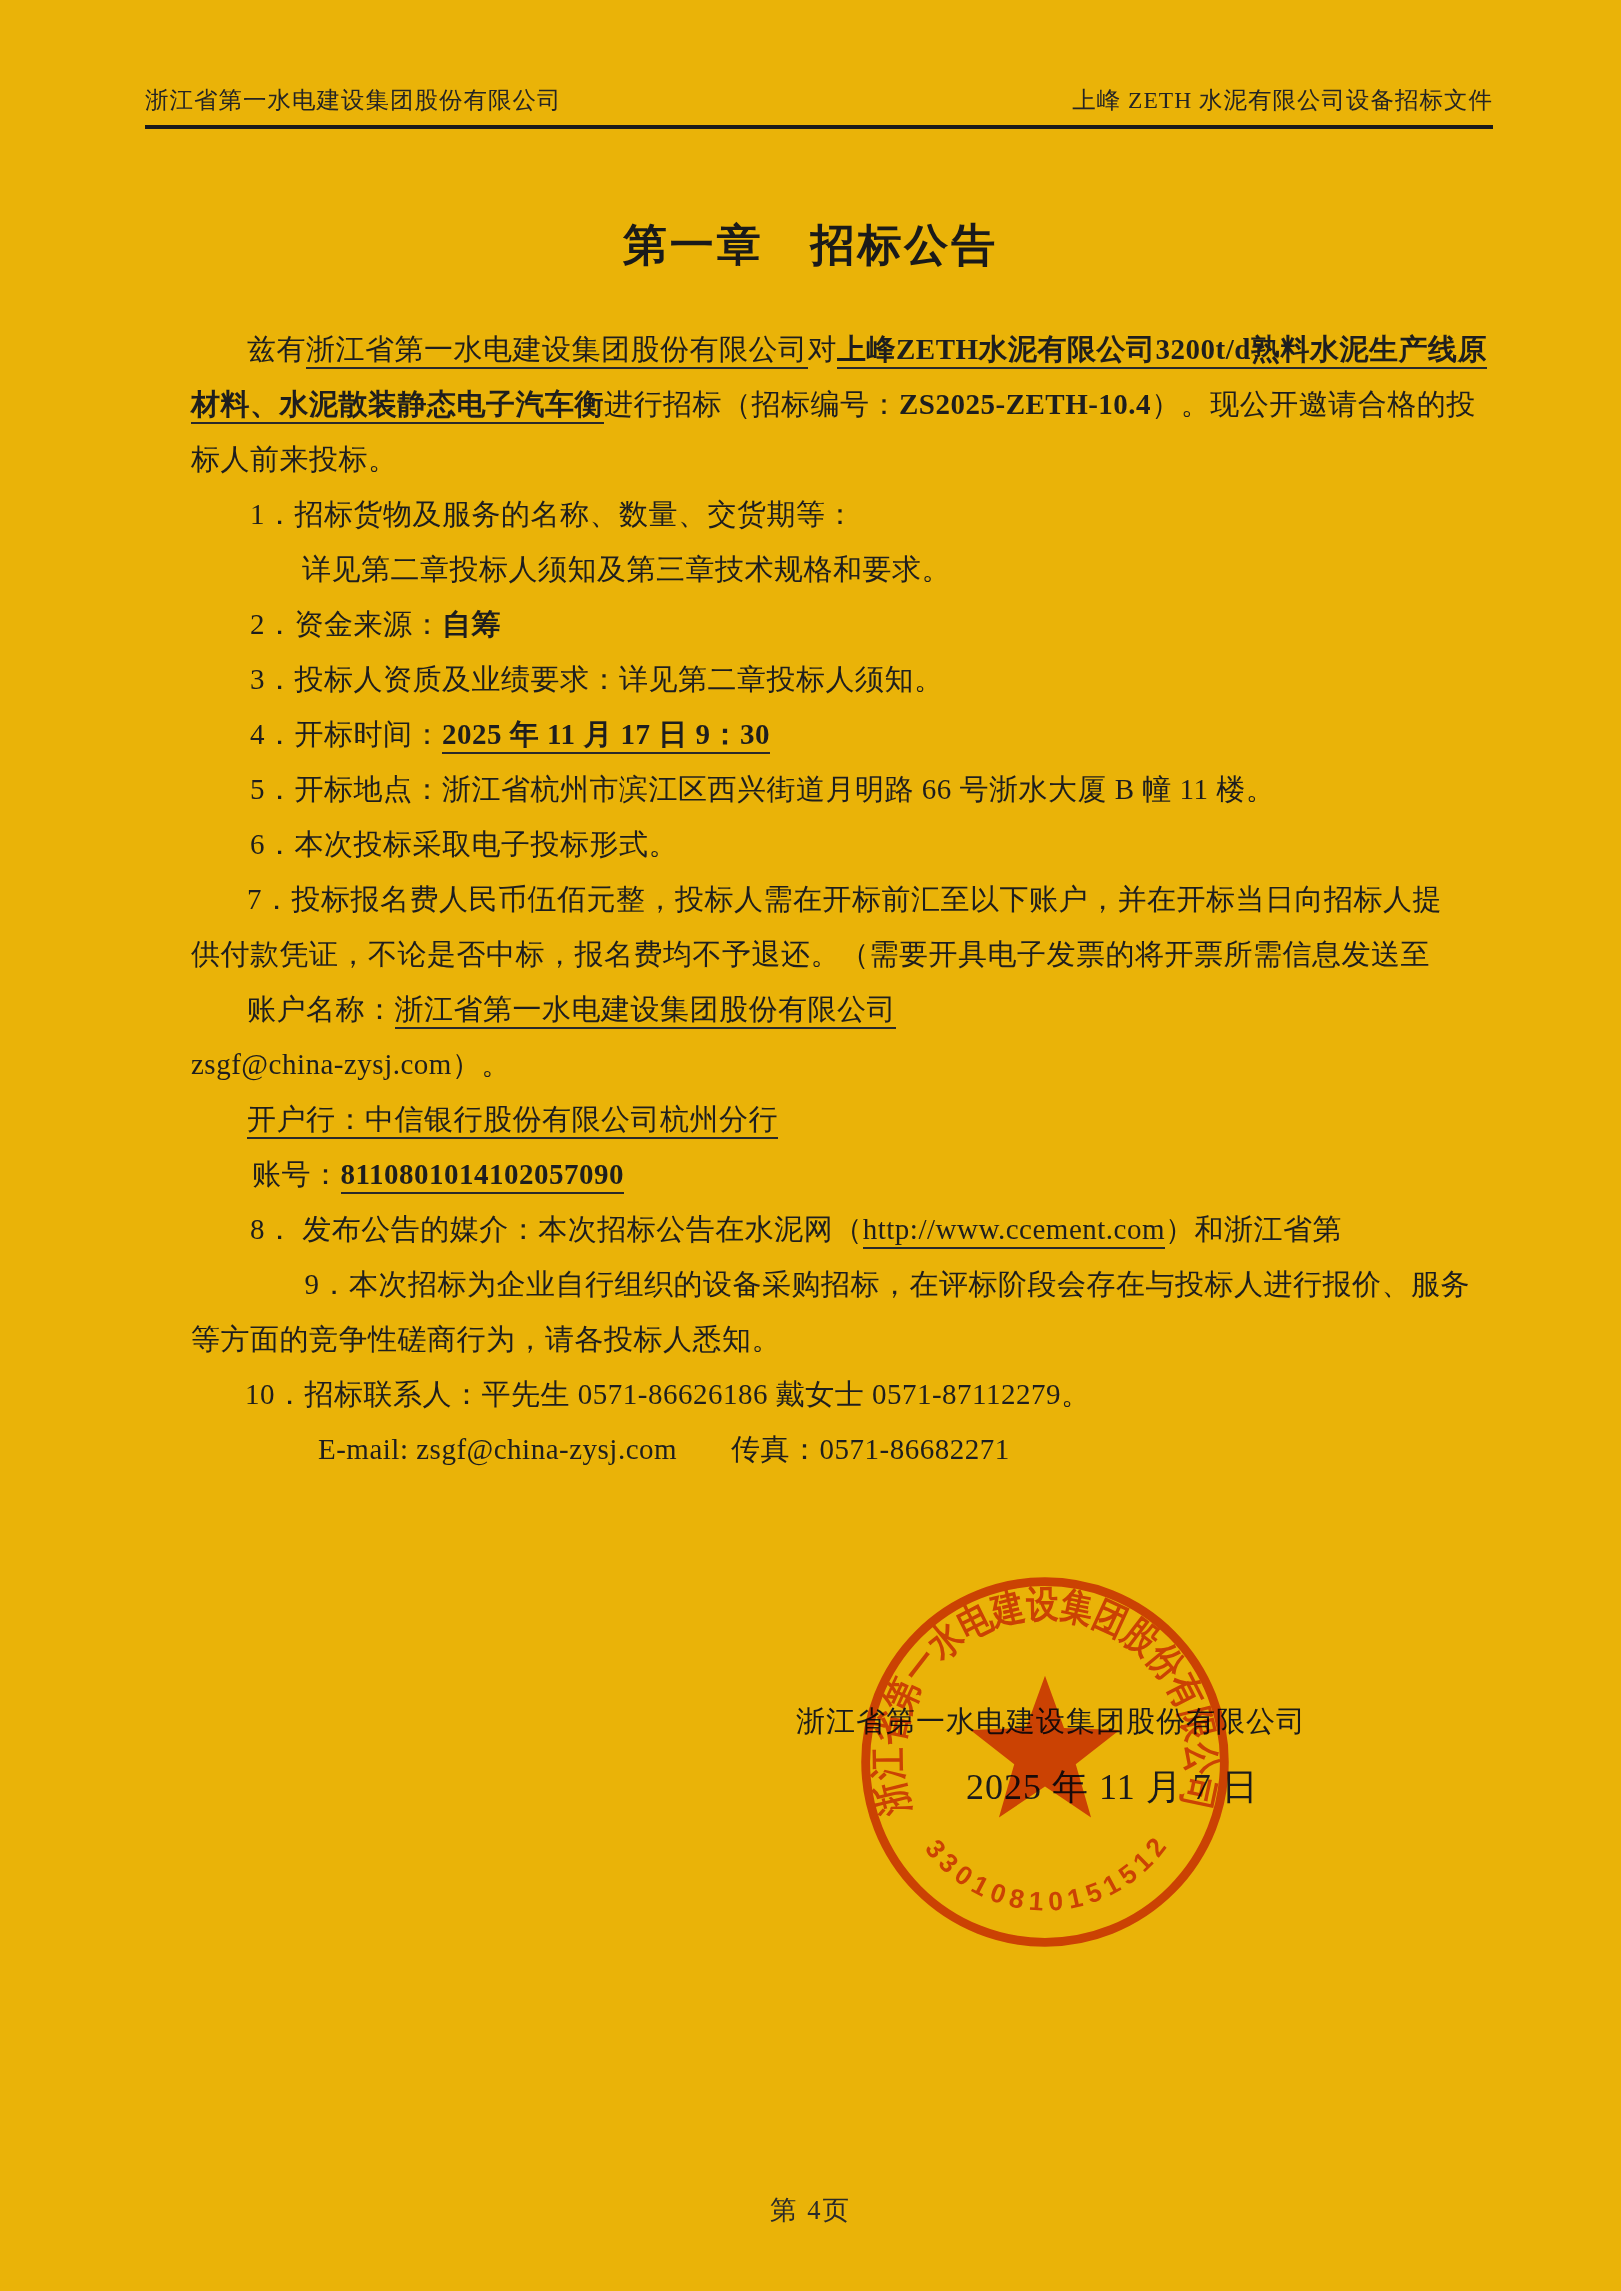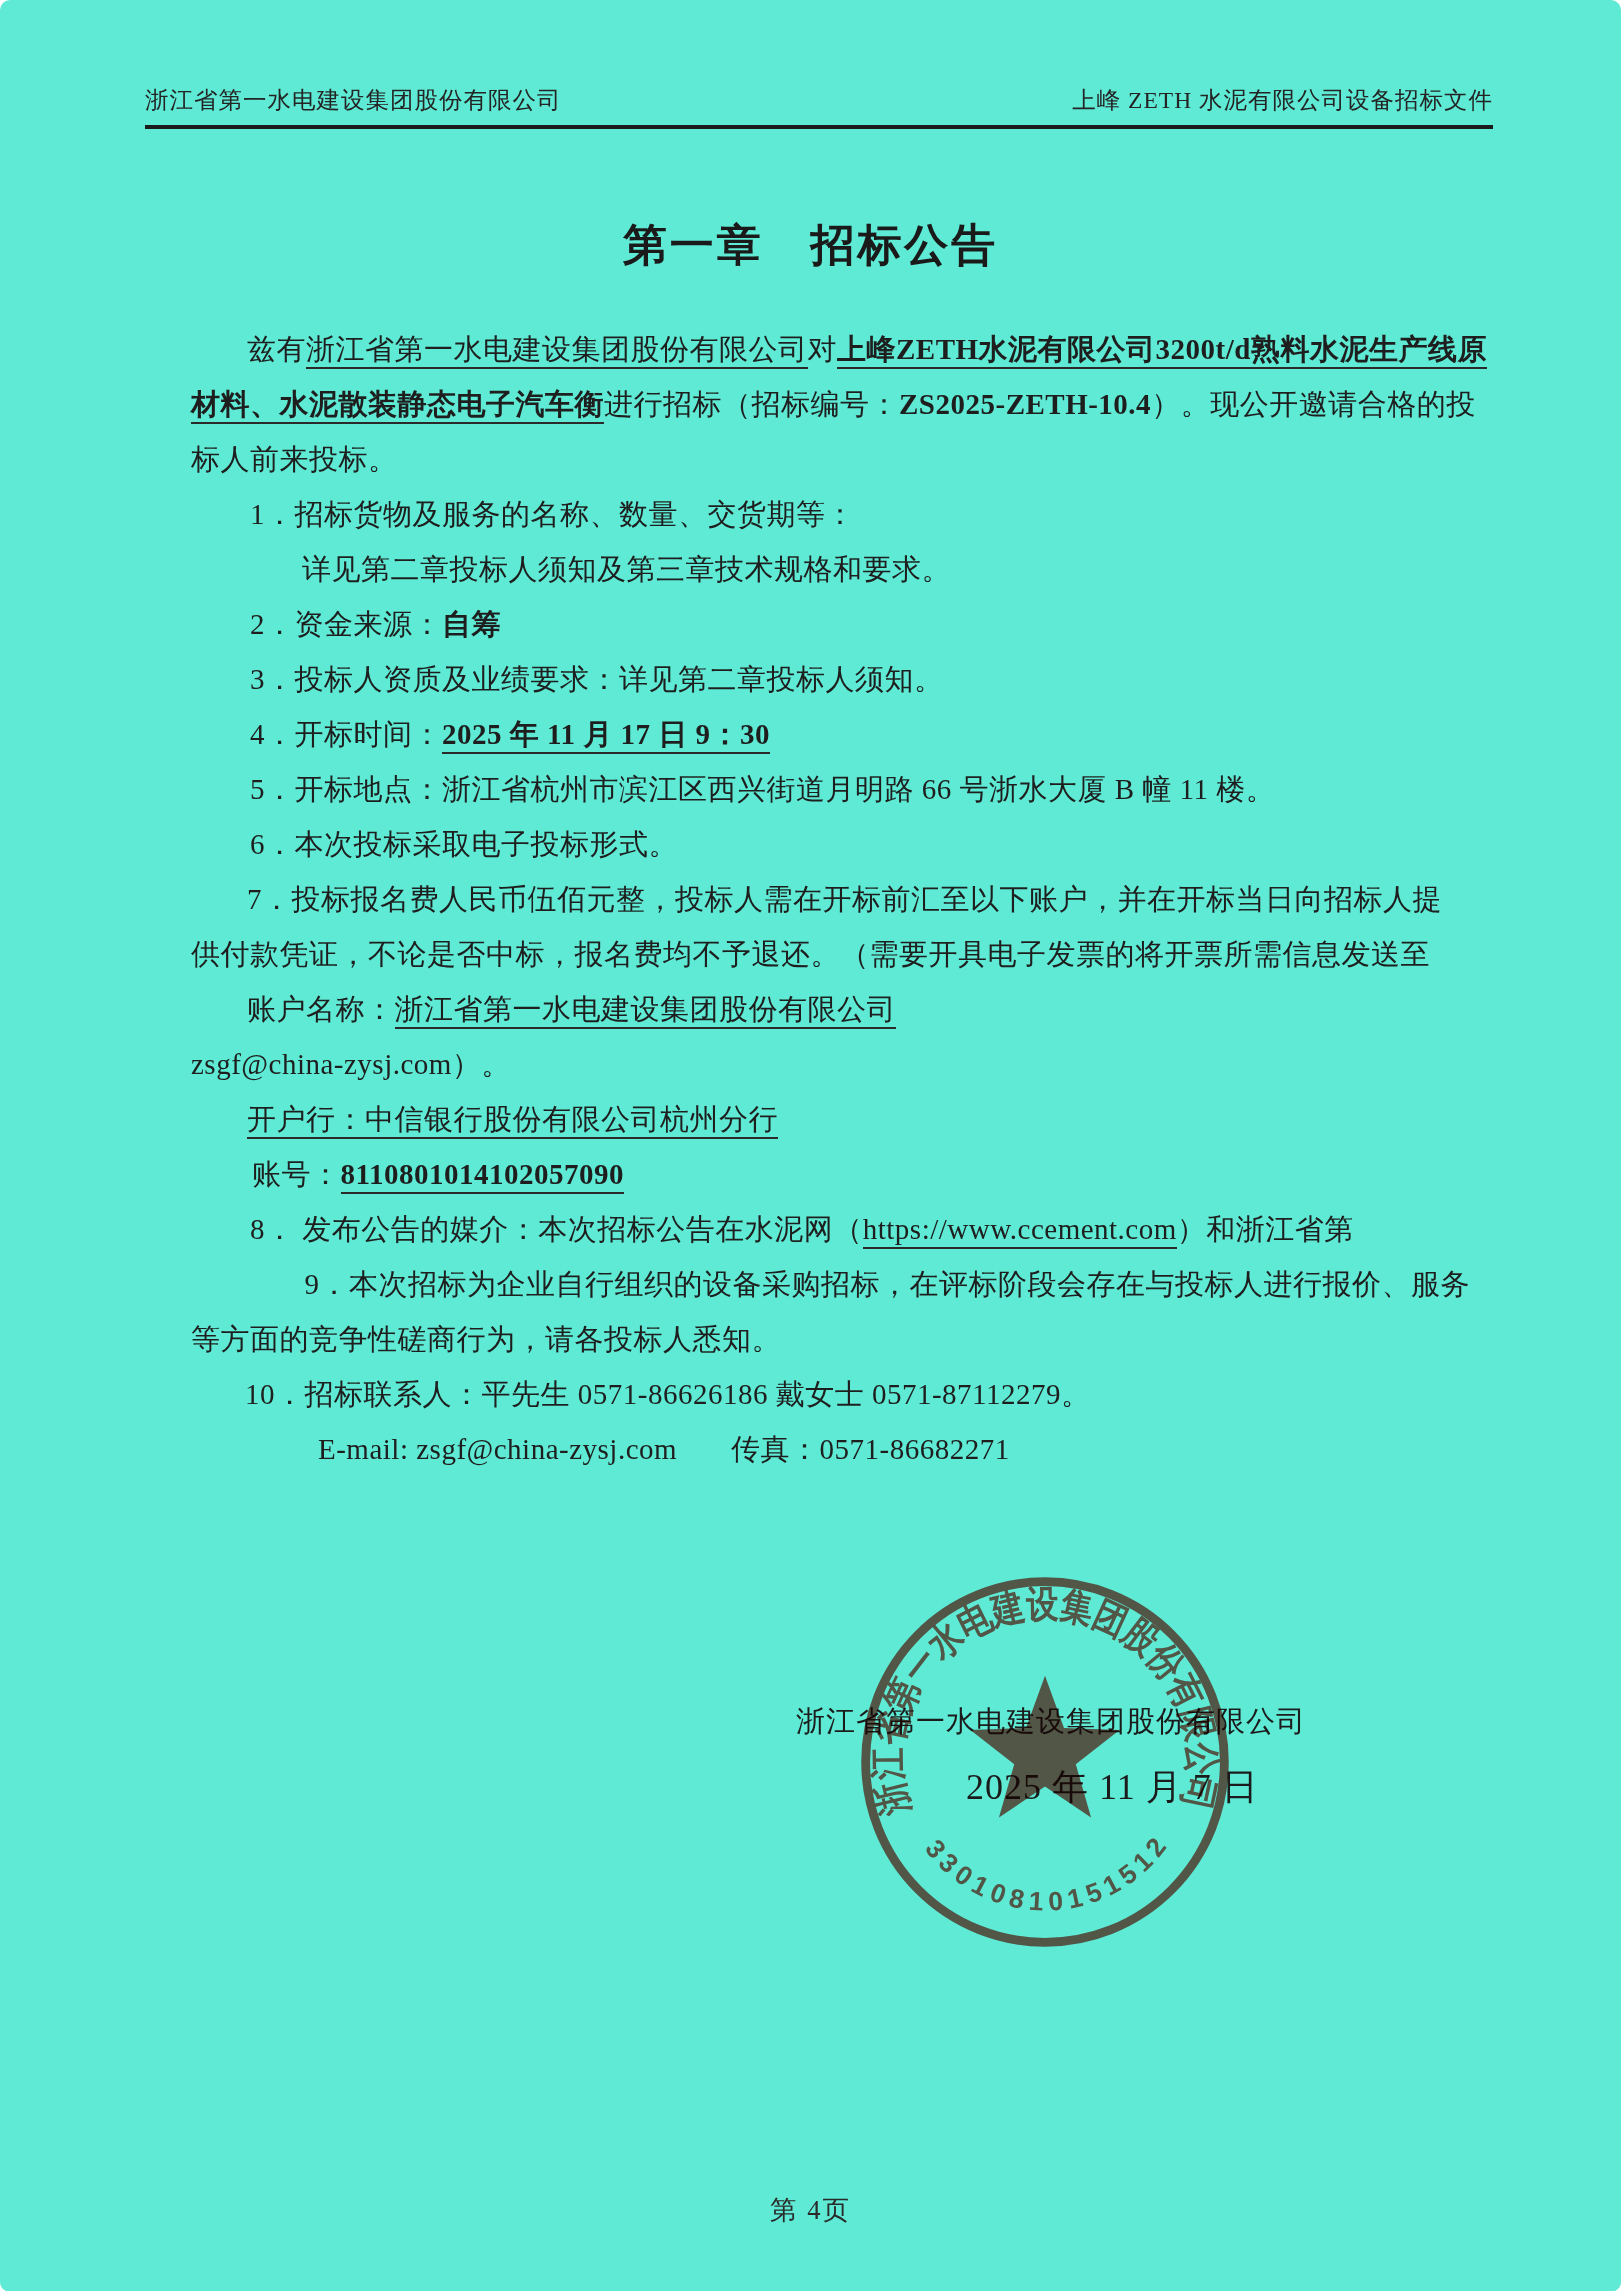--- a/index.html
+++ b/index.html
@@ -1,21 +1,21 @@
 <!DOCTYPE html>
 <html><head>
 <meta charset="utf-8">
 <style>
   html,body{margin:0;padding:0;}
   body{
     width:1621px;height:2292px;position:relative;background:#ffffff;
     font-family:"Liberation Serif","DejaVu Serif",serif;
     color:#1f1f1f;overflow:hidden;
   }
-  .page{position:absolute;inset:0;background:#5eead4;border-radius:10px;}
+  .page{position:absolute;inset:0;background:#eab308;}
   
   .doc-header{
     position:absolute;left:145px;top:84px;width:1348px;
     display:flex;justify-content:space-between;align-items:flex-end;
     font-size:23.5px;letter-spacing:1px;color:#242424;
     padding-bottom:8.8px;border-bottom:4.9px solid #1b1b1b;
   }
   
   .doc-title{
     position:absolute;left:0;top:216px;width:100%;
@@ -66,21 +66,21 @@
       <div class="line" style="padding-left: 59px;"><span>3．投标人资质及业绩要求：详见第二章投标人须知。</span></div>
       <div class="line" style="padding-left: 59px;"><span>4．开标时间：</span><span class="b u">2025 年 11 月 17 日 9：30</span></div>
       <div class="line" style="padding-left: 59px;"><span>5．开标地点：浙江省杭州市滨江区西兴街道月明路 66 号浙水大厦 B 幢 11 楼。</span></div>
       <div class="line" style="padding-left: 59px;"><span>6．本次投标采取电子投标形式。</span></div>
       <div class="line" style="padding-left: 56px;"><span>7．投标报名费人民币伍佰元整，投标人需在开标前汇至以下账户，并在开标当日向招标人提</span></div>
       <div class="line"><span>供付款凭证，不论是否中标，报名费均不予退还。（需要开具电子发票的将开票所需信息发送至</span></div>
       <div class="line" style="padding-left: 56px;"><span>账户名称：</span><span class="u">浙江省第一水电建设集团股份有限公司</span></div>
       <div class="line"><span>zsgf@china-zysj.com）。</span></div>
       <div class="line" style="padding-left: 56px;"><span class="u">开户行：中信银行股份有限公司杭州分行</span></div>
       <div class="line" style="padding-left: 61px;"><span>账号：</span><span class="b u">8110801014102057090</span></div>
-      <div class="line" style="padding-left: 59px;"><span>8． 发布公告的媒介：本次招标公告在水泥网（</span><span class="u">https://www.ccement.com</span><span>）和浙江省第</span></div>
+      <div class="line" style="padding-left: 59px;"><span>8． 发布公告的媒介：本次招标公告在水泥网（</span><span class="u">http://www.ccement.com</span><span>）和浙江省第</span></div>
       <div class="line" style="padding-left: 59px; text-align: right;"><span>9．本次招标为企业自行组织的设备采购招标，在评标阶段会存在与投标人进行报价、服务</span></div>
       <div class="line"><span>等方面的竞争性磋商行为，请各投标人悉知。</span></div>
       <div class="line" style="padding-left: 54px;"><span>10．招标联系人：平先生 0571-86626186  戴女士 0571-87112279。</span></div>
       <div class="line" style="padding-left: 127px;"><span>E-mail: zsgf@china-zysj.com</span><span class="g">传真：0571-86682271</span></div>
     </div>
 
   <div class="sig-company">浙江省第一水电建设集团股份有限公司</div>
   <div class="sig-date">2025 年 11 月 7 日</div>
 
   <svg class="stamp" viewBox="0 0 400 400">

